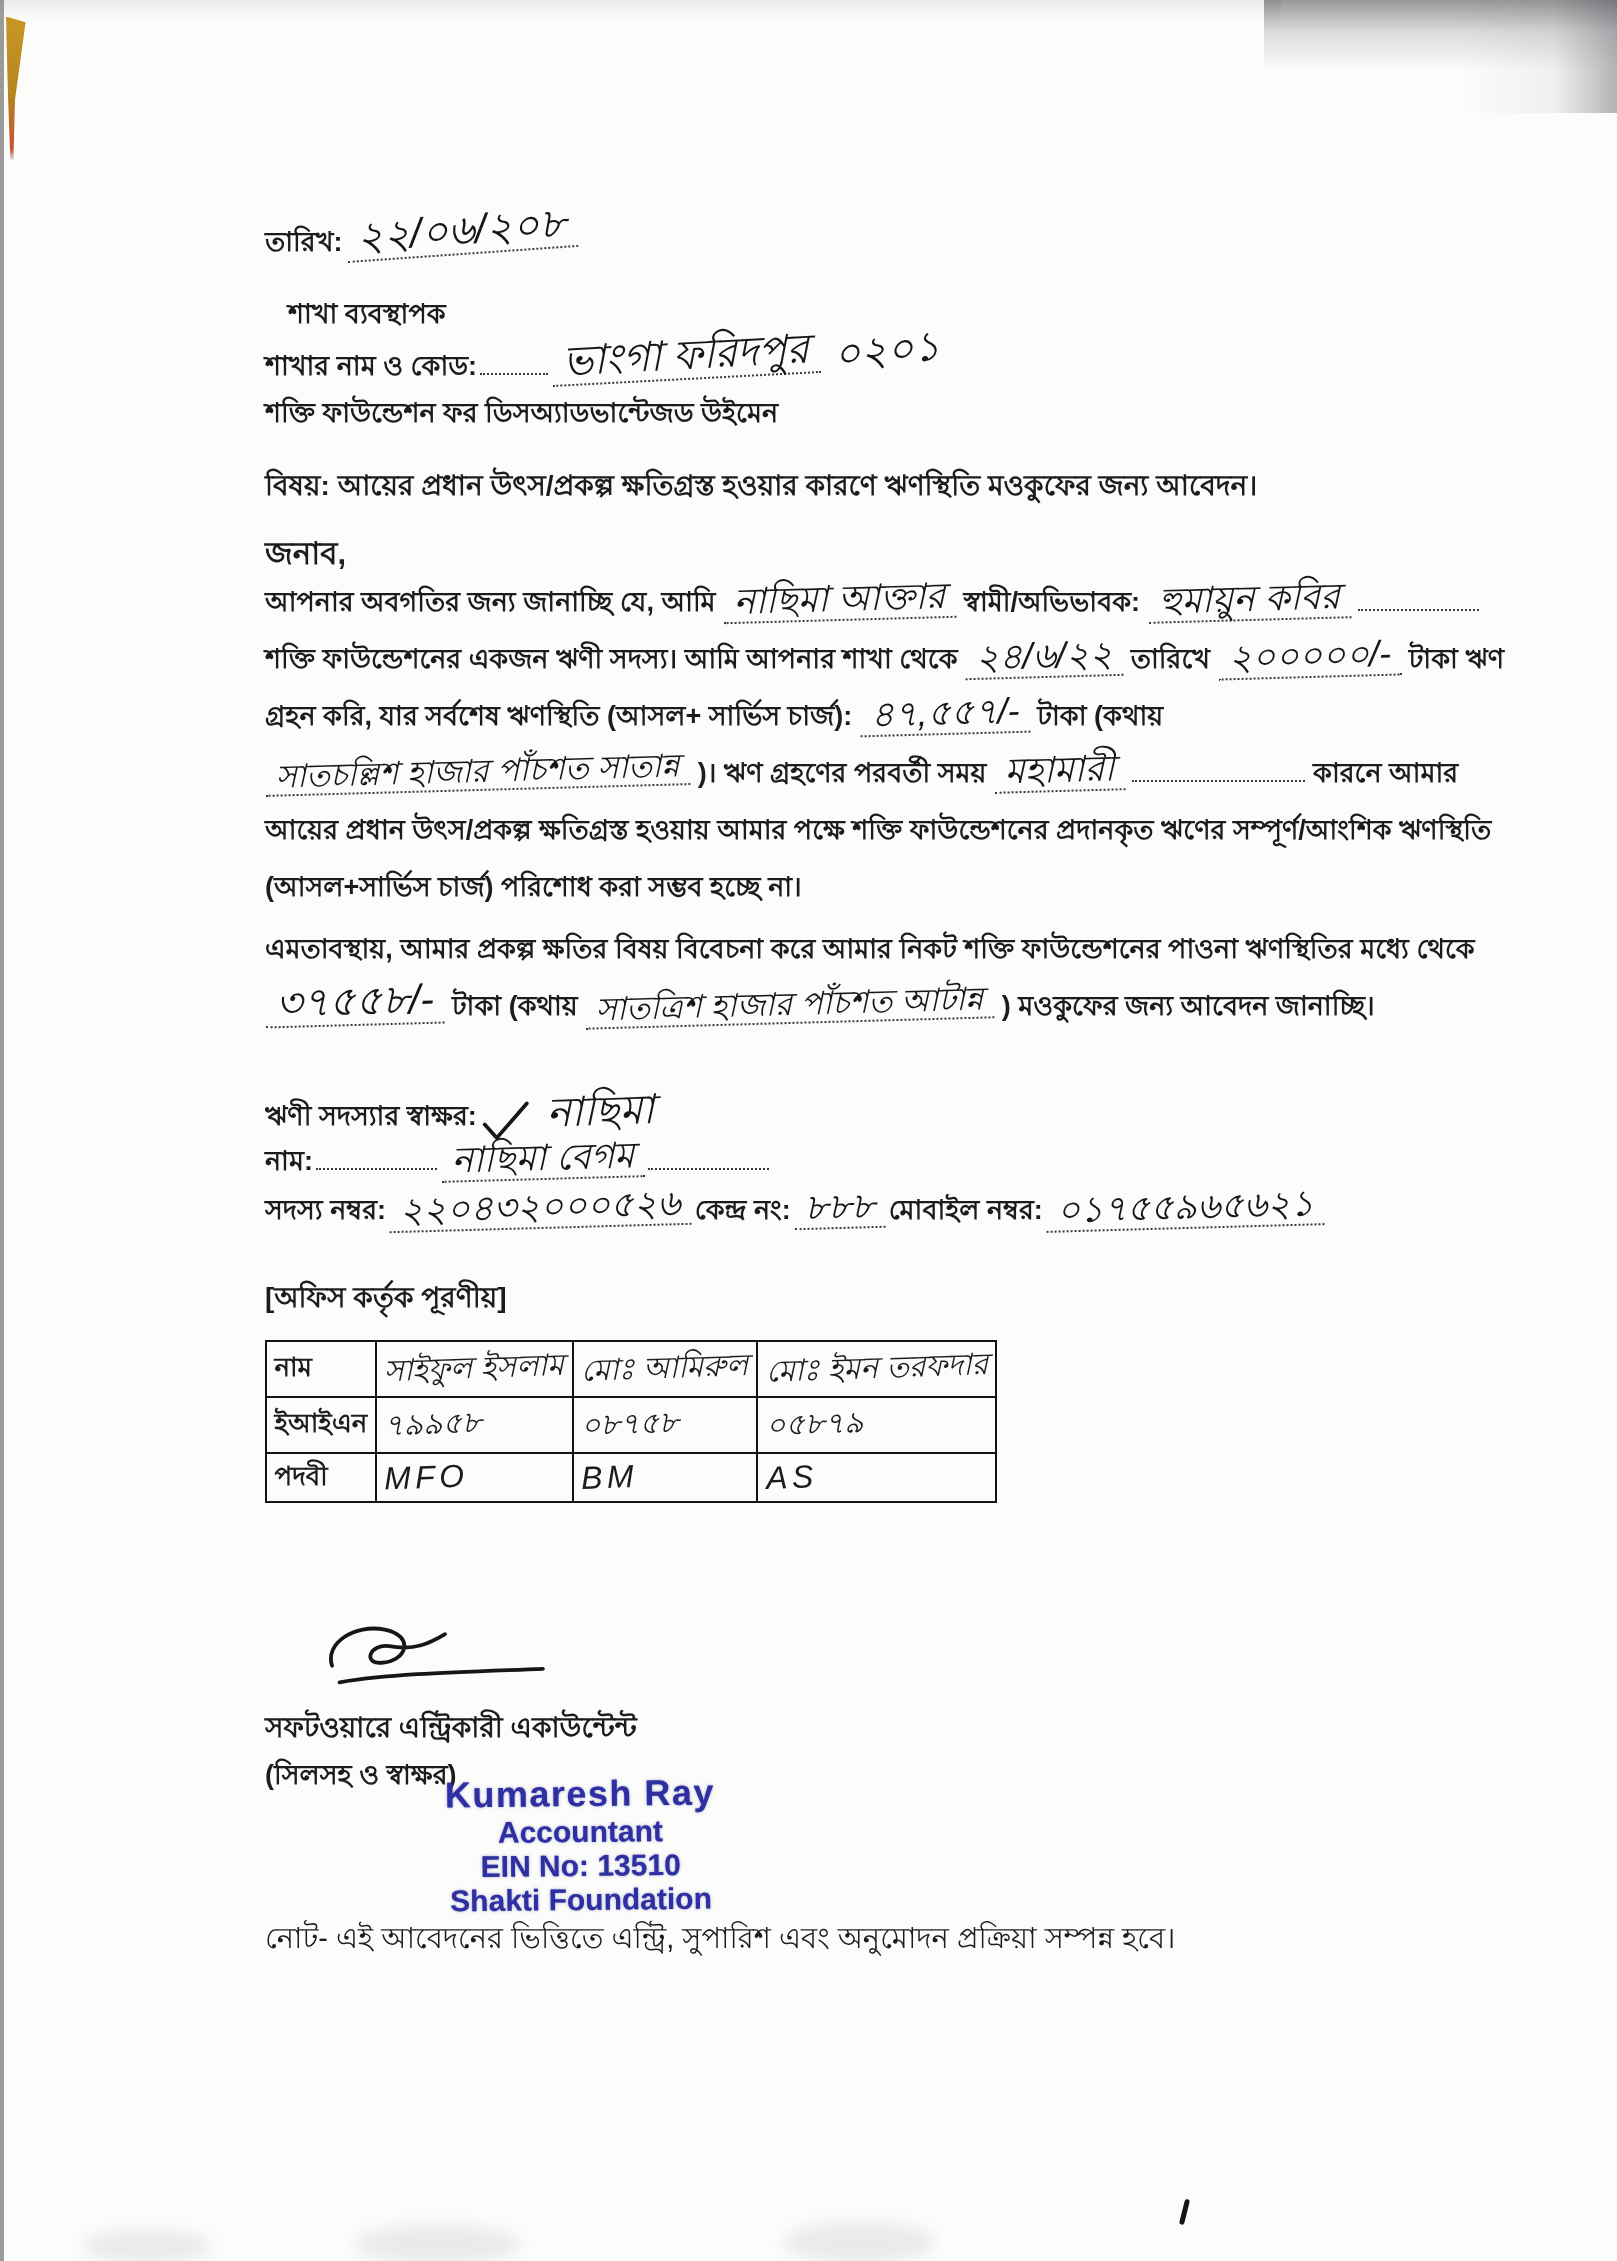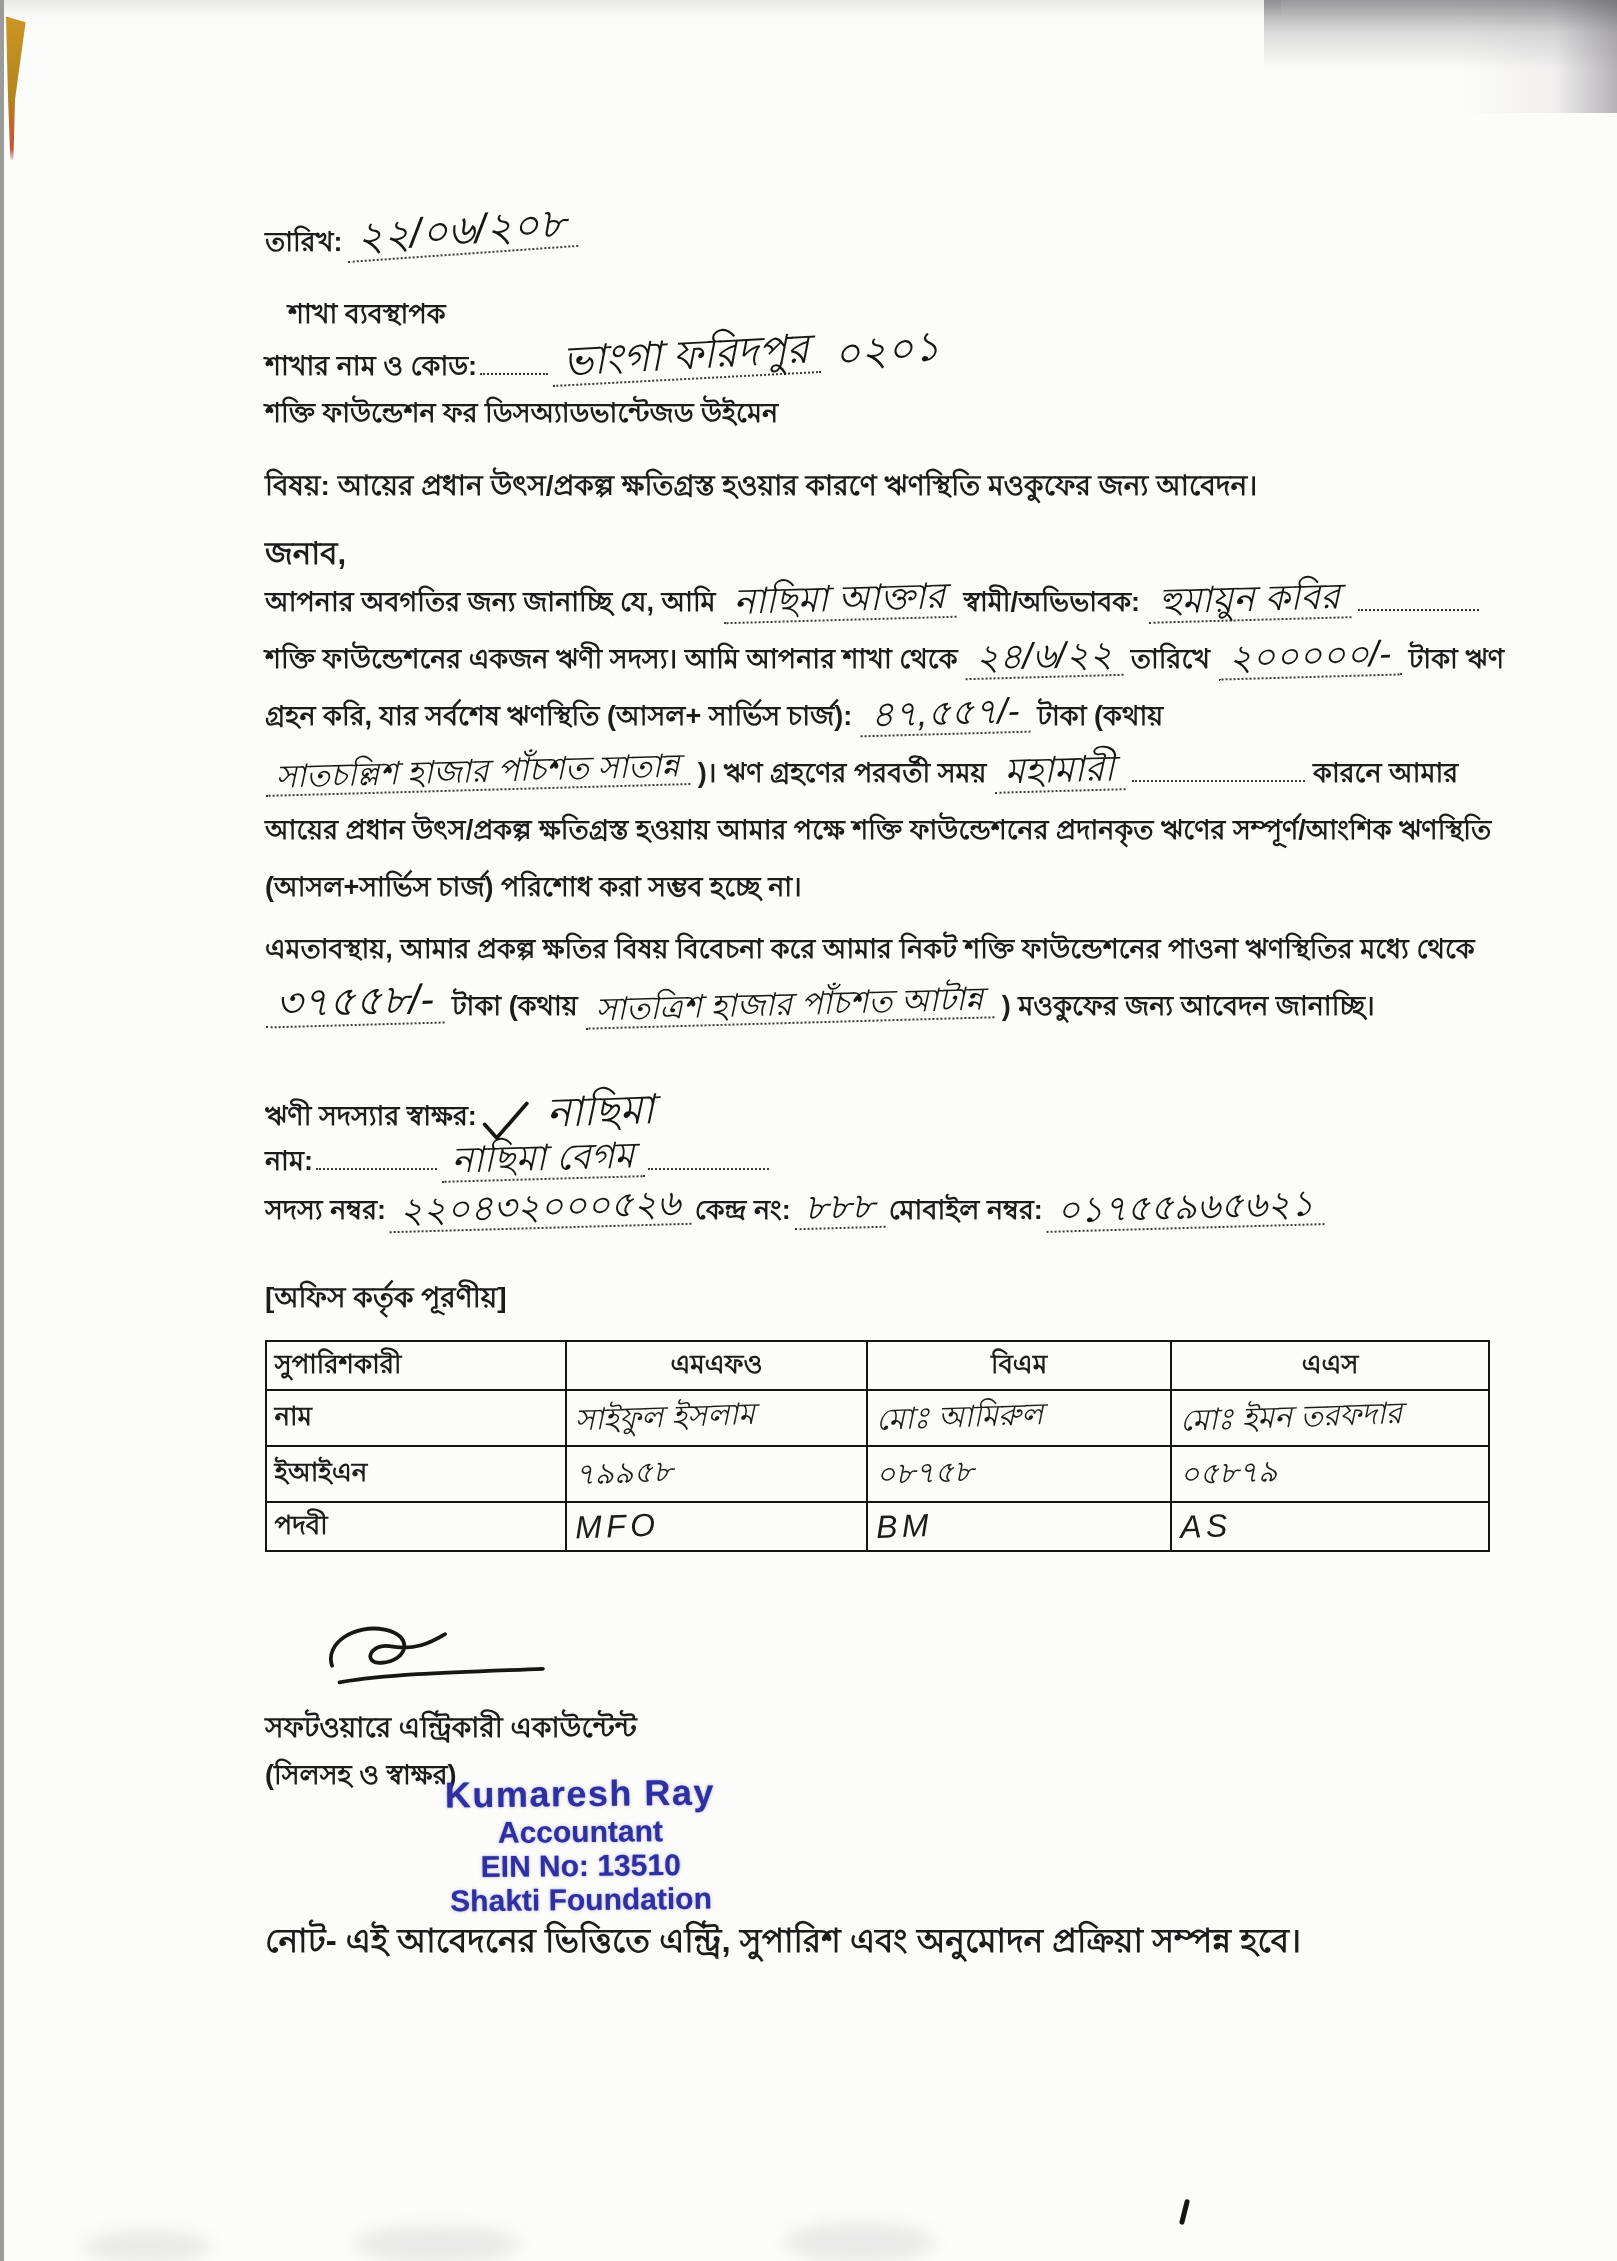--- a/index.html
+++ b/index.html
@@ -68,21 +68,21 @@
   
   .stamp{
     text-align:center;color:#2e2fa0;font-weight:700;
     text-shadow:0 0 1.5px rgba(46,47,160,.55), 0 0 4.5px rgba(46,47,160,.18);
     transform:rotate(-.6deg);
   }
   .stamp .l1{font-size:36px;letter-spacing:1.5px;}
   .stamp .l2{font-size:30px;}
   .stamp .l3{font-size:30px;}
   .stamp .l4{font-size:30px;}
-  .note-line{font-weight:700;font-size:33px;}
+  .note-line{font-weight:400;font-size:29px;}
   .salut{font-weight:700;font-size:31px;}
   .subject{font-weight:800;font-size:28px;}
   .org{font-weight:800;font-size:27px;}
 </style>
 </head>
 <body>
 
 <div class="page">
 
   <div class="edge-left"></div>
@@ -158,26 +158,20 @@
     <span class="printed">কেন্দ্র নং:</span>
     <span class="hw fill">৮৮৮</span>
     <span class="printed">মোবাইল নম্বর:</span>
     <span class="hw fill">০১৭৫৫৯৬৫৬২১</span>
   </div>
 
   <div class="abs printed bold" style="left:265px;top:1283px;font-size:28px;">[অফিস কর্তৃক পূরণীয়]</div>
 
   <table class="office abs" style="left:265px;top:1340px;">
     <tbody>
-        <tr>
-      <th class="c0">সুপারিশকারী</th>
-      <th class="c1">এমএফও</th>
-      <th class="c2">বিএম</th>
-      <th class="c3">এএস</th>
-    </tr>
     <tr class="row-name">
       <td>নাম</td>
       <td>
         <span class="cell-hw">সাইফুল ইসলাম</span>
       </td>
       <td>
         <span class="cell-hw">মোঃ আমিরুল</span>
       </td>
       <td>
         <span class="cell-hw">মোঃ ইমন তরফদার</span>

